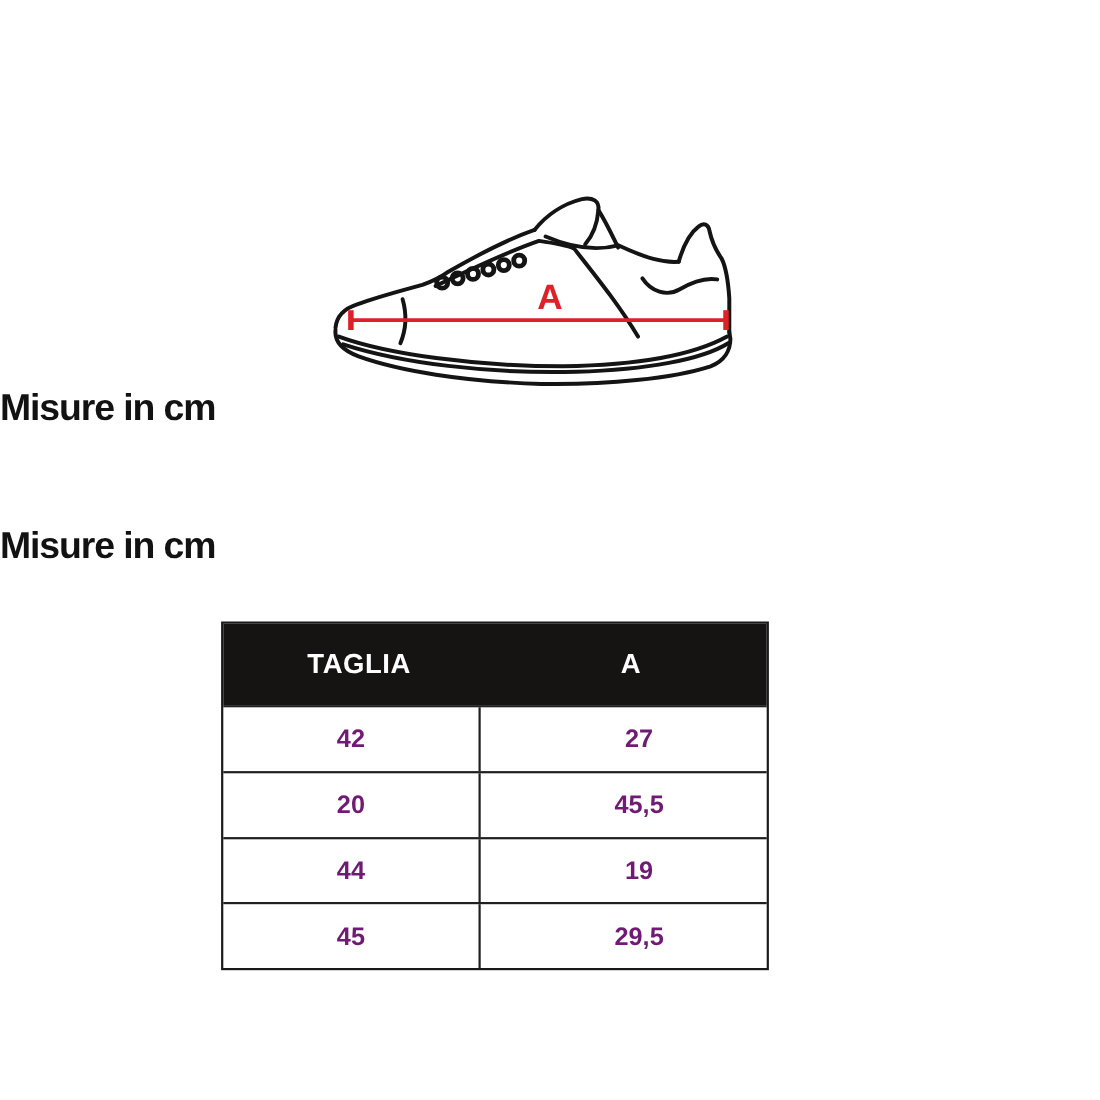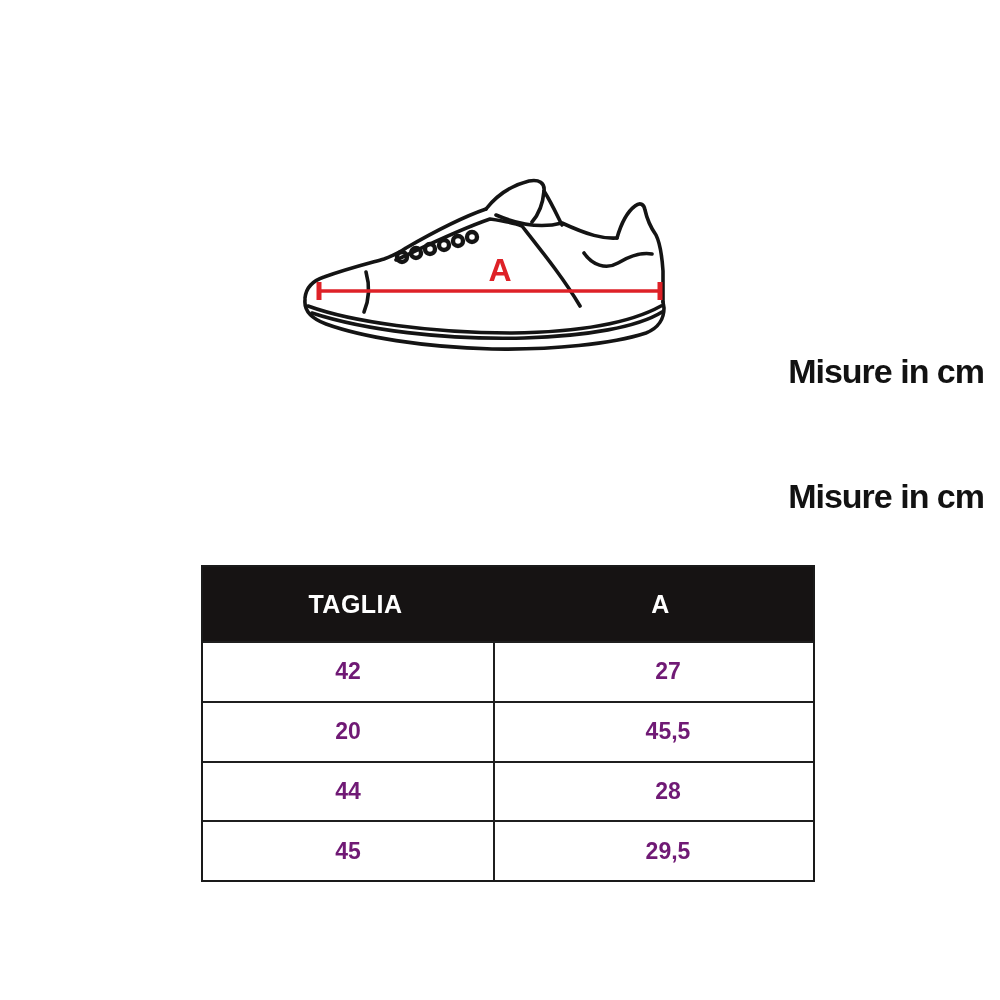--- a/index.html
+++ b/index.html
@@ -5,29 +5,29 @@
   html,body{margin:0;padding:0;background:#ffffff;}
   .canvas{
     position:relative;width:1000px;height:1000px;background:#ffffff;
     font-family:"Liberation Sans", sans-serif;color:#1c1c1c;overflow:hidden;
   }
   
   .shoe-wrap{position:absolute;left:300px;top:160px;width:390px;height:195px;}
   .shoe-wrap svg{overflow:visible;display:block;}
   
   .big-title{
-    position:absolute;left:0;width:984px;text-align:right;
+    position:absolute;left:0;width:984px;text-align:left;
     font-size:34px;font-weight:800;letter-spacing:-1px;color:#121212;
     line-height:1.15;
   }
   .title-under-shoe{top:352px;}
   .title-above-table{top:477px;}
   
   .size-table{
-    position:absolute;left:201px;top:565px;width:614px;height:317px;
+    position:absolute;left:201px;top:565px;width:498px;height:317px;
     border:2.5px solid #1a1a1a;box-sizing:border-box;
     display:flex;flex-direction:column;background:#ffffff;
   }
   .size-table .thead{
     height:74px;flex:0 0 74px;background:#161313;display:flex;align-items:stretch;
   }
   .size-table .th{
     flex:1 1 50%;display:flex;align-items:center;justify-content:center;
     color:#ffffff;font-size:25px;font-weight:700;letter-spacing:0.5px;
   }
@@ -101,21 +101,21 @@
     <div class="trow">
       <div class="td col-size">42</div>
       <div class="td col-a">27</div>
     </div>
     <div class="trow">
       <div class="td col-size">20</div>
       <div class="td col-a">45,5</div>
     </div>
     <div class="trow">
       <div class="td col-size">44</div>
-      <div class="td col-a">28</div>
+      <div class="td col-a">19</div>
     </div>
     <div class="trow">
       <div class="td col-size">45</div>
       <div class="td col-a">29,5</div>
     </div>
   </div>
 
 </div>
 
 </body></html>

